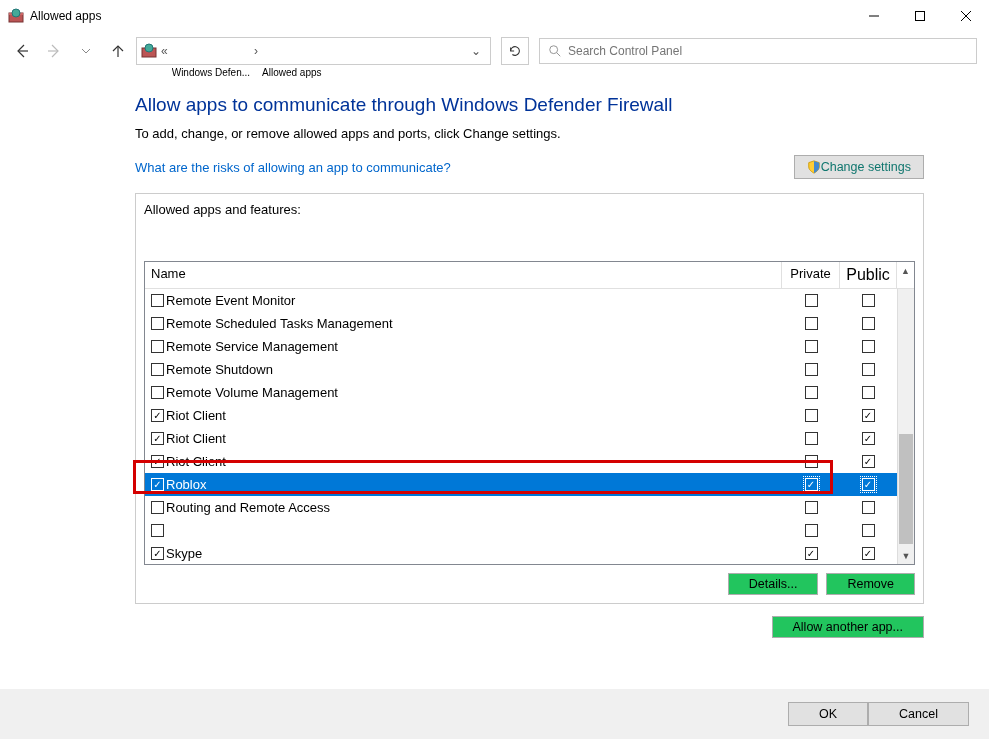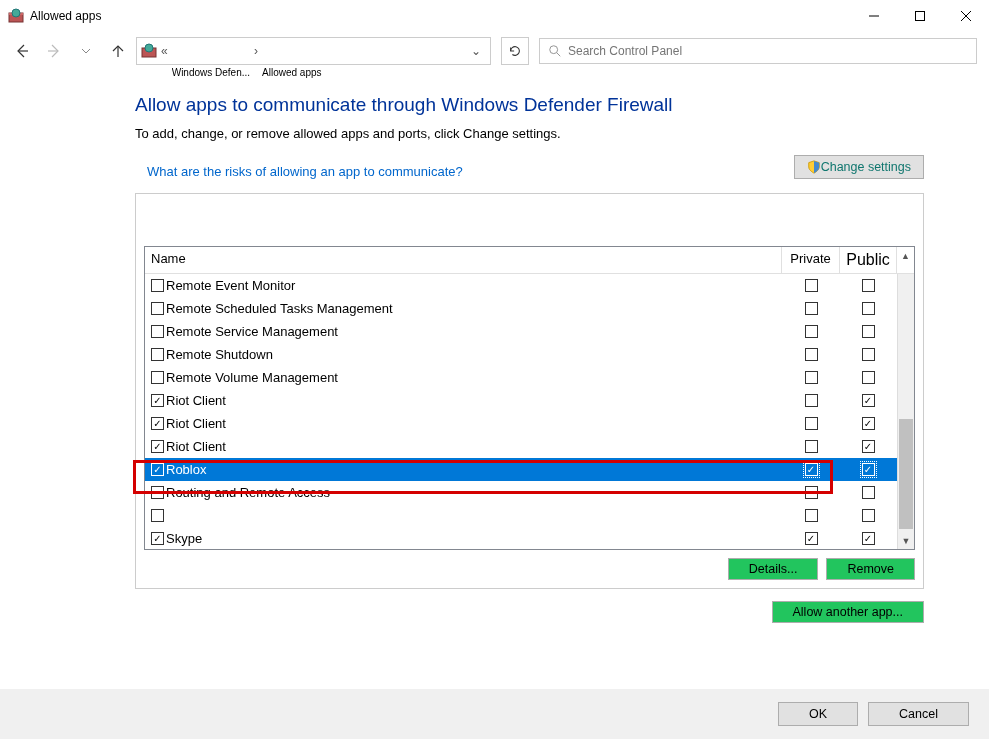--- a/index.html
+++ b/index.html
@@ -23,21 +23,21 @@
 .breadcrumb .chev { color:#555; }
 .breadcrumb .dropdown { margin-left:auto; width:20px; text-align:center; color:#555; }
 .refresh { width:28px; height:28px; border:1px solid #ccc; display:flex; align-items:center; justify-content:center; margin-left:6px;}
 .search { flex:1; height:16px; border:1px solid #ccc; display:flex; align-items:center; padding:12px 8px; gap:6px; margin-left:6px; margin-right:4px;}
 .search input { border:none; outline:none; flex:1; font-size:12px; background:transparent; }
 
 
 .content { padding: 24px 65px 0 135px; }
 h1.heading { color:#003399; font-weight:normal; font-size:19px; margin-bottom:10px; }
 .subtext { font-size:13px; margin-bottom:14px; }
-.link-row { display:flex; align-items:flex-end; margin-bottom:14px;margin-left:12px; }
+.link-row { display:flex; align-items:center; margin-bottom:14px; }
 .link { color:#0066cc; font-size:13px; }
 .change-btn { margin-left:auto; padding:4px 12px; background:#e1e1e1; border:1px solid #adadad; color:#0f766e; display:flex; align-items:center; font-size:12.5px;}
 
 
 .panel { border:1px solid #ccc; padding:8px; position:relative; }
 .panel-label { font-size:13px; margin-bottom:6px; }
 .gridwrap { border:1px solid #828790;margin-top:44px; }
 .grid-header { display:flex; border-bottom:1px solid #e0e0e0; background:#fff; }
 .col-name { flex:1; padding:4px 6px; font-size:13px; border-right:1px solid #e0e0e0;}
 .col-priv { width:58px; text-align:center; padding:4px 2px; font-size:13px; border-right:1px solid #e0e0e0;}
@@ -60,21 +60,21 @@
 
 .highlight-row { position:absolute; border:3px solid #d40000; pointer-events:none; }
 #hl1 { left:133px; top:460px; width:700px; height:34px; }
 #hl2 { left:654px; top:695px; width:92px; height:36px; }
 
 .btn-row { display:flex; gap:8px; justify-content:flex-end; margin-top:8px; }
 .btn { padding:3px 20px; border:1px solid #adadad; background:#22c55e; font-size:12.5px; }
 .allow-row { display:flex; justify-content:flex-end; margin-top:12px;}
 
 
-.footer { position:absolute; bottom:0; left:0; right:0; height:50px; background:#f0f0f0; display:flex; align-items:center; justify-content:flex-end; padding-right:20px; gap:10px;}
+.footer { position:absolute; bottom:0; left:0; right:0; height:50px; background:#f0f0f0; display:flex; align-items:center; justify-content:flex-end; padding-right:20px; gap:0;}
 .footer .btn { padding:4px 30px; background:#e1e1e1;}
 .shield-icon { width:14px; height:14px;}
 </style>
 </head>
 <body>
 
 <div class="titlebar">
   <span class="app-icon">
     <svg viewBox="0 0 16 16">
         <rect x="1" y="5" width="14" height="9" fill="#b55" stroke="#733"></rect>
@@ -160,20 +160,21 @@
     <button class="change-btn">
       <svg class="shield-icon" viewBox="0 0 16 16">
           <path d="M8 1 L14 3 V8 C14 12 8 15 8 15 C8 15 2 12 2 8 V3 Z" fill="#fc3" stroke="#c90"></path>
           <path d="M8 1 L14 3 V8 C14 12 8 15 8 15 V1" fill="#48c"></path>
         </svg>
       <span>Change settings</span>
     </button>
   </div>
 
   <div class="panel">
+    <div class="panel-label">Allowed apps and features:</div>
     <div class="gridwrap">
       <div class="grid-header">
         <div class="col-name">Name</div>
         <div class="col-priv">Private</div>
         <div class="col-pub">Public</div>
         <div class="col-scroll">
           <div class="scroll-arrow">▲</div>
         </div>
       </div>
       <div class="grid-body">

